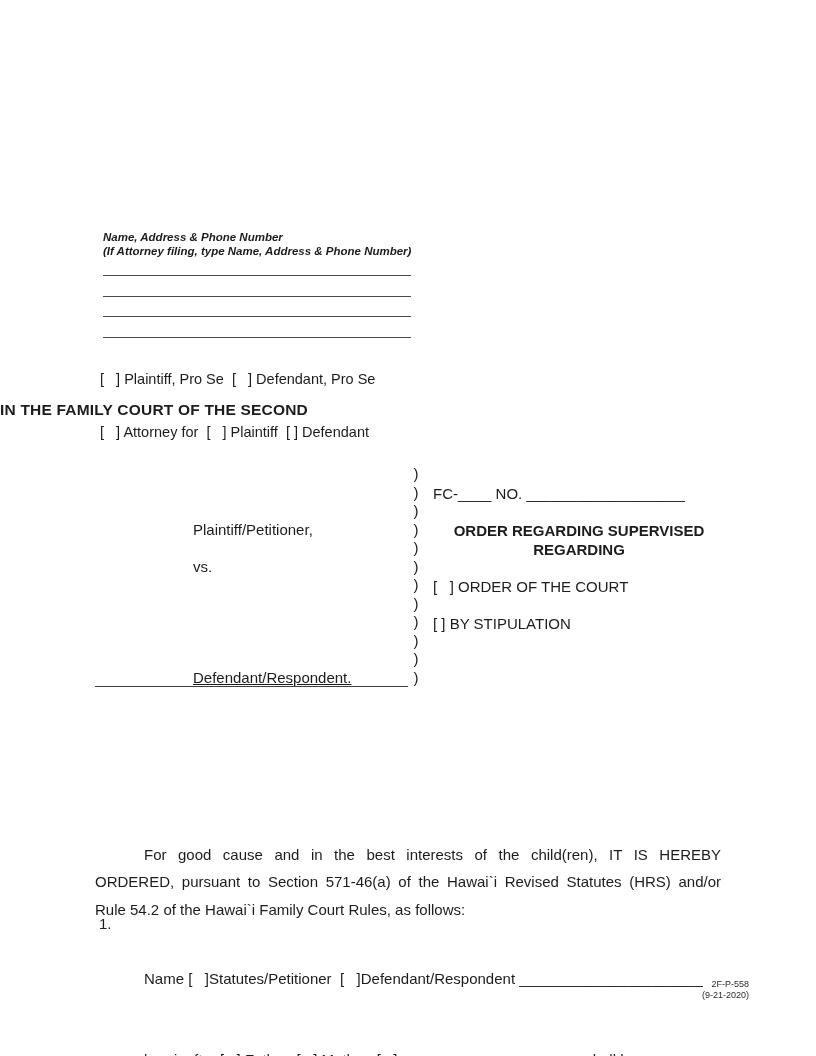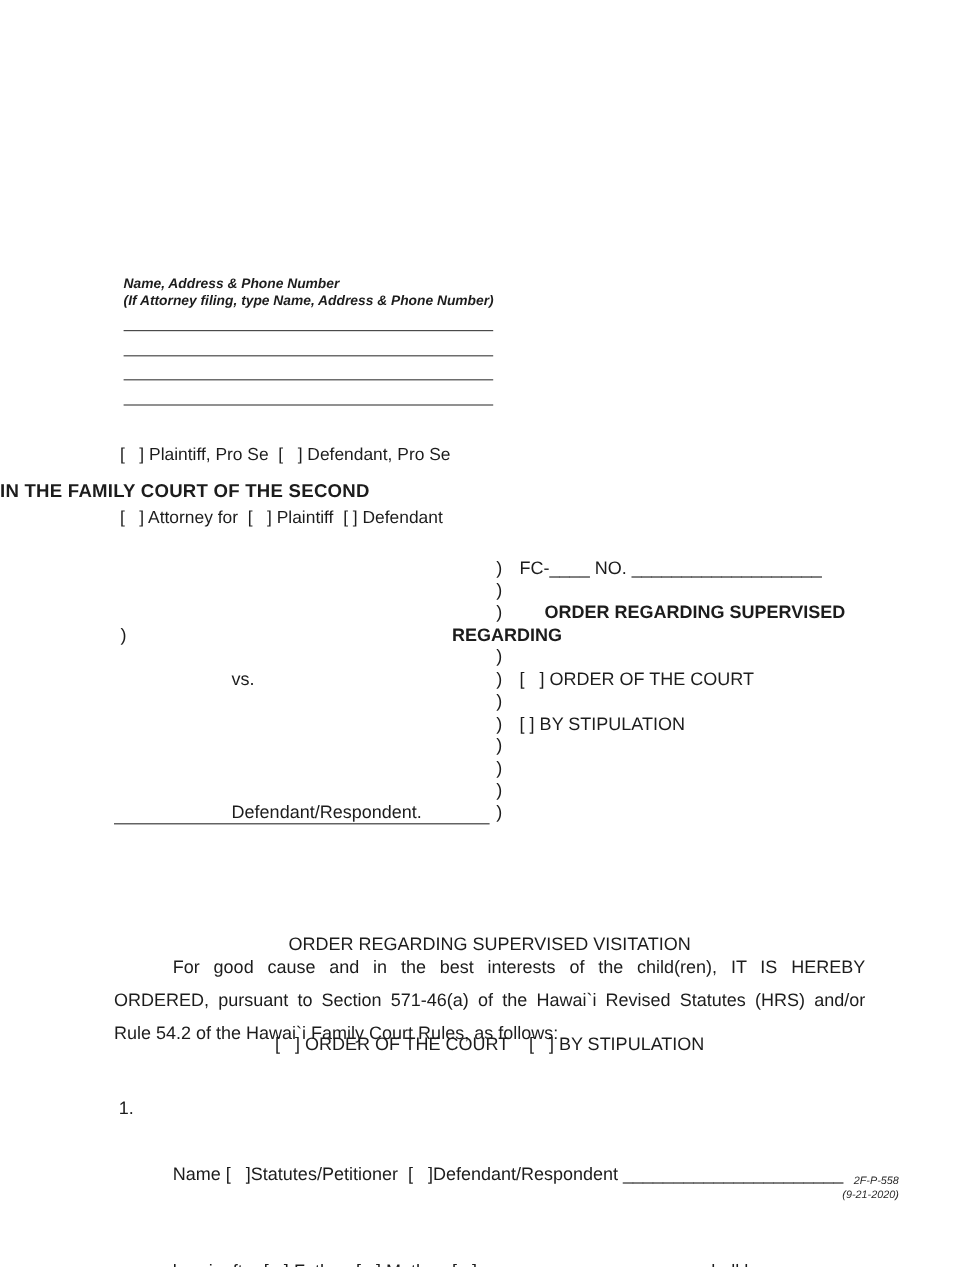--- a/index.html
+++ b/index.html
@@ -27,46 +27,46 @@
   .court-title {
     position:absolute; left:0; top:396px; width:100%;
     font-weight:bold; font-size:15.5px; line-height:28px;
     letter-spacing:0.2px;
   }
 
   
   .caption { position:absolute; left:95px; top:465px; width:630px; font-size:15px; }
   .cap-row { display:flex; height:18.5px; line-height:18.5px; }
   .cap-left { width:313px; padding-left:98px; box-sizing:border-box; white-space:pre; }
-  .cap-left.underlined { border-bottom:1.5px solid #3d3d3d; }
+  .cap-left.underlined { border-bottom:1.5px solid #3d3d3d;text-decoration:underline; }
   .cap-paren { width:16px; text-align:center; }
-  .cap-right { flex:1; padding-left:9px; white-space:pre; }
+  .cap-right { flex:1; padding-left:9px; white-space:pre;margin-top:20px; }
   .bold { font-weight:bold;text-align:center; }
 
   
   .section-heading {
     position:absolute; left:0; top:719px; width:100%;
     text-align:center; font-size:15px; line-height:27.5px; white-space:pre;
   }
 
   
-  .body-par { position:absolute; left:95px; top:793px; width:626px; font-size:15px; line-height:27.3px; }
+  .body-par { position:absolute; left:95px; top:841px; width:626px; font-size:15px; line-height:27.3px; }
   .par-line { text-align:justify; }
   .par-line.stretch { text-align-last:justify; }
   .par-line.first { text-indent:49px; }
 
   
   .item1 { position:absolute; left:95px; top:910px; width:626px; font-size:15px; line-height:27.3px; }
   .item-num { position:absolute; left:4px; top:0; }
   .item-body { margin-left:49px; white-space:pre; }
 
   
   .form-footer {
     position:absolute; right:67px; top:979px;
-    text-align:right; font-size:9px; font-style:italic; line-height:10.5px; color:#2a2a2a;
+    text-align:right; font-size:9px; line-height:10.5px; color:#2a2a2a;
   }
 </style>
 </head>
 <body>
 
 <div class="page">
 
   <div class="attorney-header">
     <div>Name, Address &amp; Phone Number</div>
     <div>(If Attorney filing, type Name, Address &amp; Phone Number)</div>
@@ -98,20 +98,21 @@
       <div class="cap-left"></div>
       <div class="cap-paren">)</div>
       <div class="cap-right"></div>
     </div>
     <div class="cap-row">
       <div class="cap-left"></div>
       <div class="cap-paren">)</div>
       <div class="cap-right bold">ORDER REGARDING SUPERVISED</div>
     </div>
     <div class="cap-row">
+      <div class="cap-left">Plaintiff/Petitioner,</div>
       <div class="cap-paren">)</div>
       <div class="cap-right bold">REGARDING</div>
     </div>
     <div class="cap-row">
       <div class="cap-left"></div>
       <div class="cap-paren">)</div>
       <div class="cap-right"></div>
     </div>
     <div class="cap-row">
       <div class="cap-left">vs.</div>
@@ -143,24 +144,20 @@
       <div class="cap-paren">)</div>
       <div class="cap-right"></div>
     </div>
     <div class="cap-row">
       <div class="cap-left underlined"><span>Defendant/Respondent.</span></div>
       <div class="cap-paren">)</div>
       <div class="cap-right"></div>
     </div>
   </div>
 
-  <div class="section-heading">
-    <div>ORDER REGARDING SUPERVISED VISITATION</div>
-    <div><span>[   ]</span><span> ORDER OF THE COURT    </span><span>[   ]</span><span> BY STIPULATION</span></div>
-  </div>
 
   <div class="body-par">
     <div class="par-line stretch first">For good cause and in the best interests of the child(ren), IT IS HEREBY</div>
     <div class="par-line stretch">ORDERED, pursuant to Section 571-46(a) of the Hawai`i Revised Statutes (HRS) and/or</div>
     <div class="par-line">Rule 54.2 of the Hawai`i Family Court Rules, as follows:</div>
   </div>
 
   <div class="item1">
     <div class="item-num">1.</div>
     <div class="item-body">

